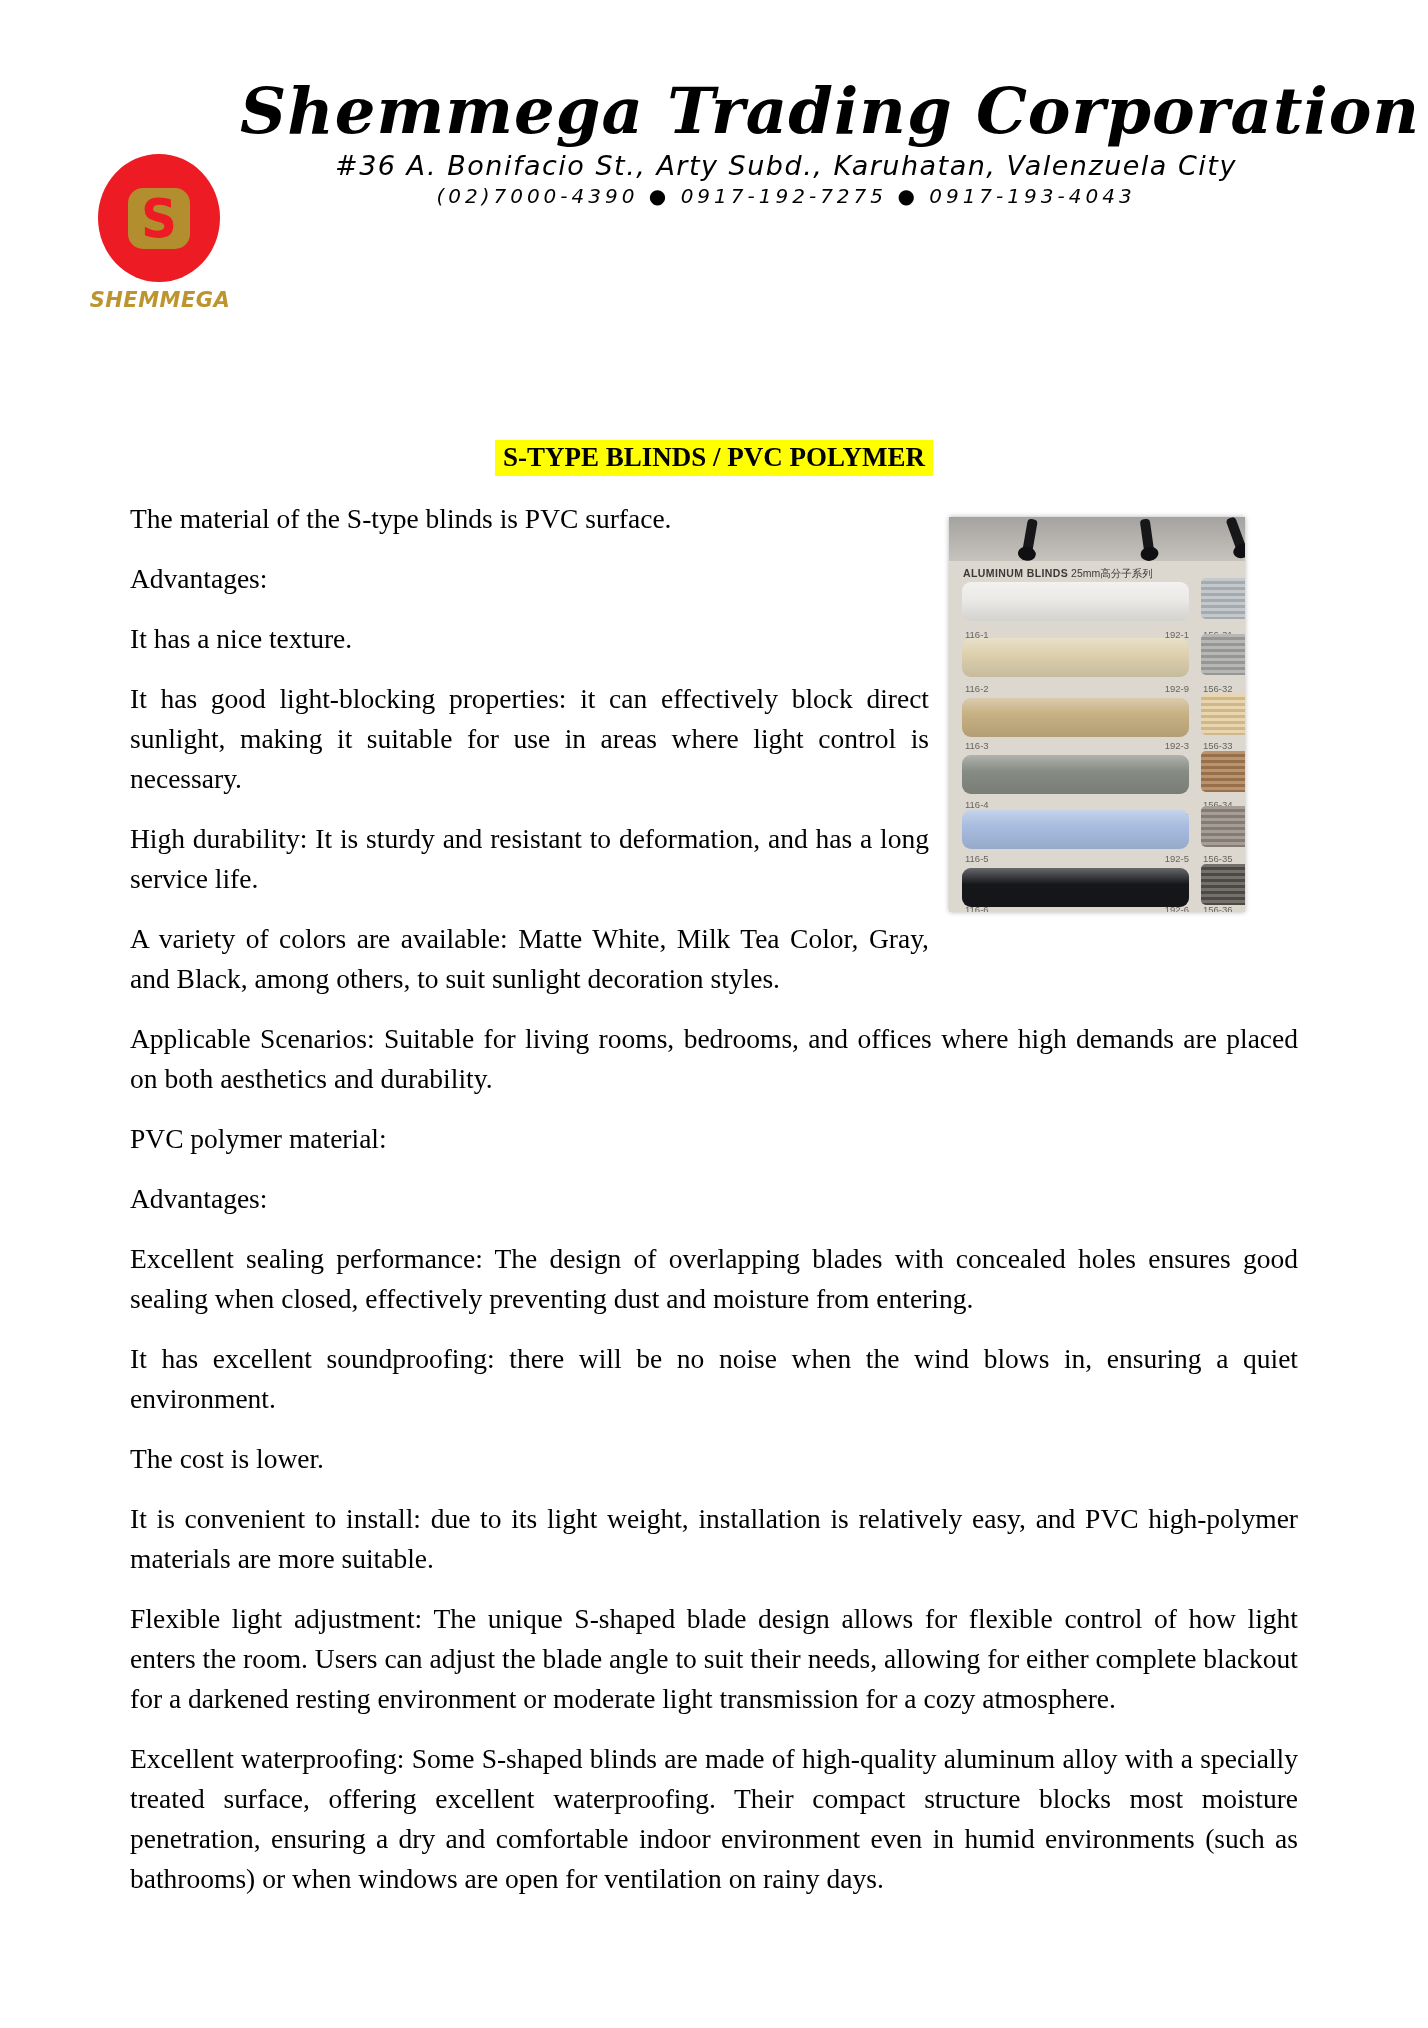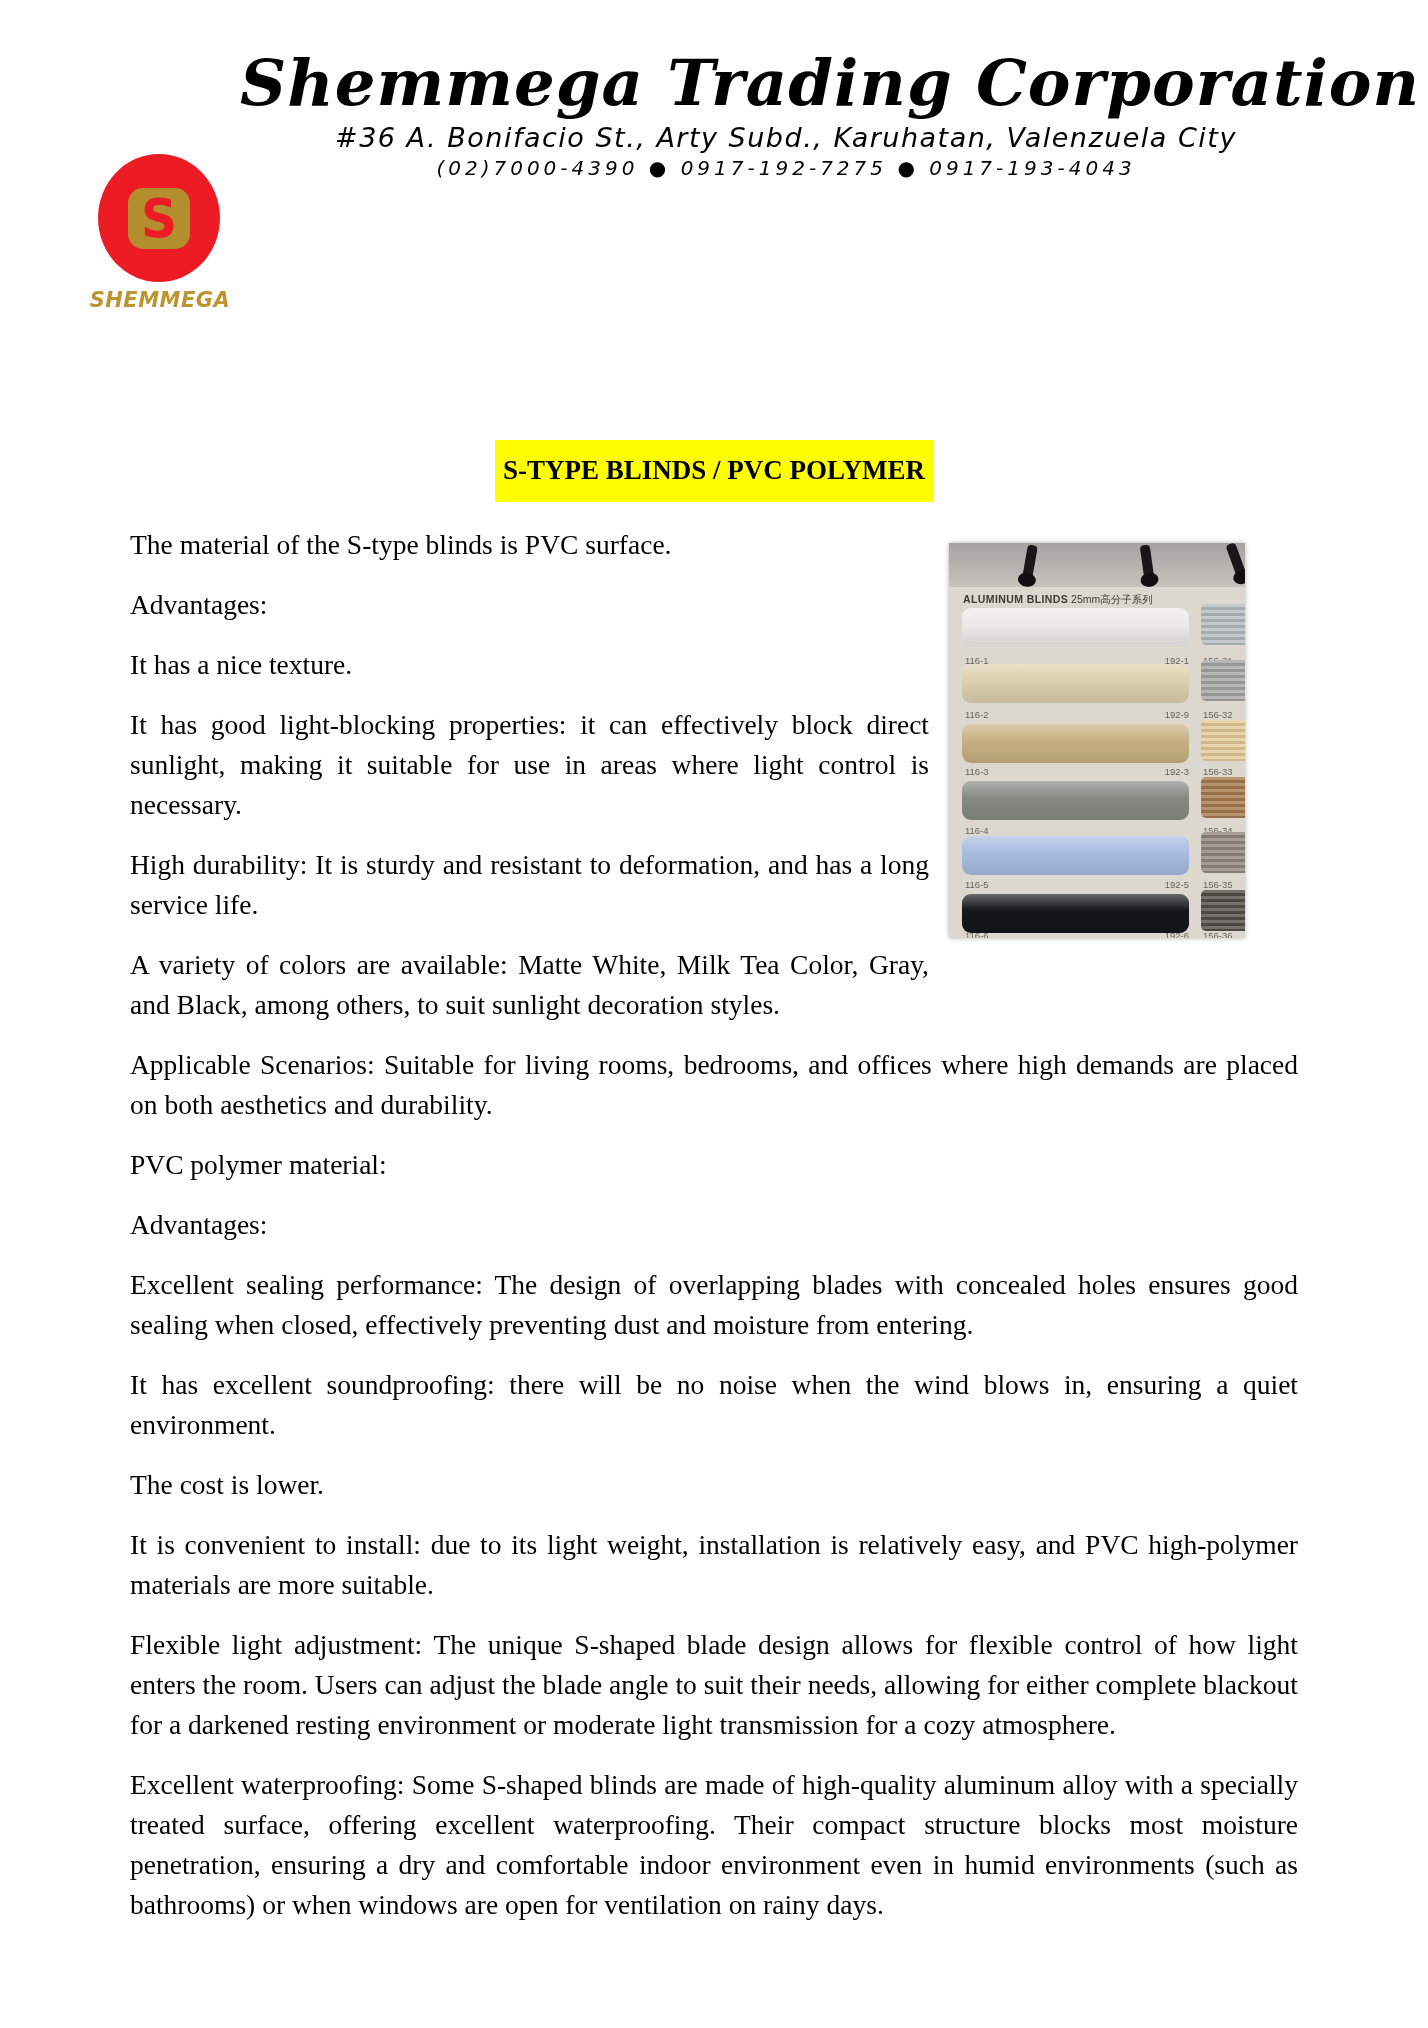--- a/index.html
+++ b/index.html
@@ -13,31 +13,31 @@
   .letterhead { position:relative; height:322px; }
   .logo { position:absolute; left:98px; top:154px; width:124px; height:158px; }
   .logo-circle { position:absolute; left:0; top:0; width:122px; height:128px; border-radius:50%; background:#ED1B24; }
   .logo-square { position:absolute; left:30px; top:34px; width:62px; height:61px; background:#B28E2E; border-radius:15px;
                  display:flex; align-items:center; justify-content:center; }
   .logo-s { font-family:"DejaVu Sans", sans-serif; font-weight:bold; font-size:50px; line-height:1; color:#ED1B24; transform:scaleY(1.05); }
   .logo-label { position:absolute; left:-12px; top:134px; width:148px; text-align:center;
                 font-family:"DejaVu Sans", sans-serif; font-weight:bold; font-style:italic;
                 font-size:21px; letter-spacing:0.5px; color:#BD952F; white-space:nowrap; }
   .head-text { position:absolute; left:240px; top:0; width:1092px; text-align:center; }
-  .company { padding-top:48px; font-family:"DejaVu Serif", serif; font-style:italic; font-weight:bold;
+  .company { padding-top:76px; font-family:"DejaVu Serif", serif; font-style:italic; font-weight:bold;
              font-size:64px; line-height:1.1; letter-spacing:1px; white-space:nowrap; }
   .address { margin-top:4px; font-family:"DejaVu Sans", sans-serif; font-style:italic;
              font-size:27px; letter-spacing:1.5px; white-space:nowrap; }
   .phone { margin-top:3px; font-family:"DejaVu Sans", sans-serif; font-style:italic;
            font-size:20px; letter-spacing:4px; white-space:nowrap; }
 
   
   .doc { padding:0 130px; }
   .doc-heading-wrap { margin-top:118px; margin-bottom:23px; text-align:center; }
-  .doc-heading { display:inline-block; font-weight:bold; font-size:27px; padding:14px 8px; line-height:1.25; }
+  .doc-heading { display:inline-block; font-weight:bold; font-size:27px; padding:1px 8px; line-height:1.25; }
 
   p.para { font-size:27.5px; line-height:40px; text-align:justify; margin-bottom:20px; }
   p.para b { font-weight:normal; }
 
   
   .photo { float:right; width:296px; height:395px; margin:18px 53px 52px 20px;
            position:relative; background:#dcd8cf; overflow:hidden;
            box-shadow:0 0 5px rgba(0,0,0,0.3); }
   .photo-top { position:absolute; left:0; top:0; width:100%; height:44px;
                background:linear-gradient(#a5a3a0,#c6c3bd); }

